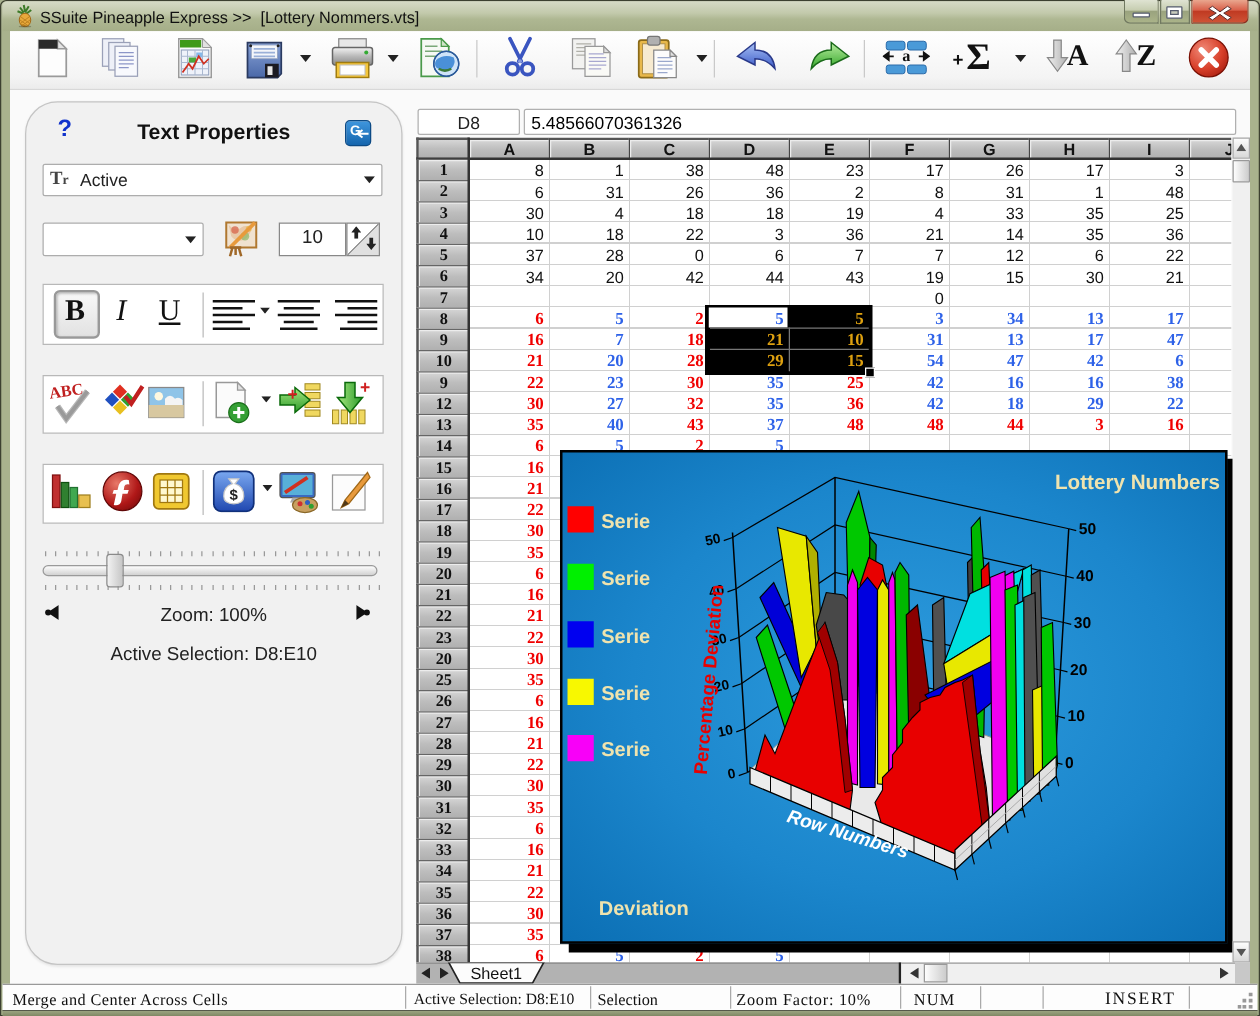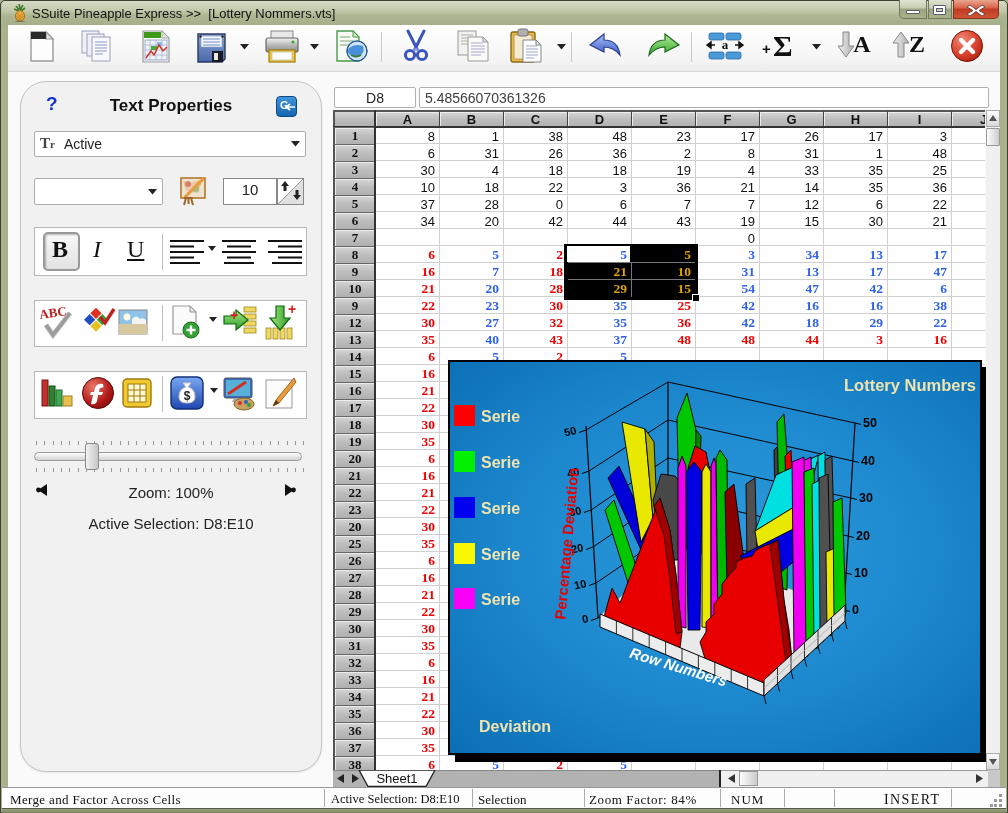--- a/index.html
+++ b/index.html
@@ -493,21 +493,21 @@
 <svg class="ab" style="left:285px;top:484px" width="11" height="12" viewBox="0 0 11 12">
     <path d="M0 0 L9 6 L0 12 Z" fill="#111"></path>
     <circle cx="8.5" cy="6" r="2.4" fill="#111"></circle>
   </svg>
 <div class="ab" style="left:20px;top:484px;width:302px;text-align:center;font-size:15px;color:#222">Zoom: 100%</div>
 <div class="ab" style="left:20px;top:515px;width:302px;text-align:center;font-size:15px;color:#222">Active Selection: D8:E10</div>
 
 <div class="ab" style="left:334px;top:87px;width:82px;height:21px;background:#fff;border:1px solid #b0b0b0;border-radius:2px"></div>
 <div class="ab" style="left:334px;top:90px;width:82px;text-align:center;font-size:14px;color:#222">D8</div>
 <div class="ab" style="left:419px;top:87px;width:570px;height:21px;background:#fff;border:1px solid #b0b0b0;border-radius:2px"></div>
-<div class="ab" style="left:425px;top:90px;font-size:14px;color:#404040">5.48566070361326</div>
+<div class="ab" style="left:425px;top:90px;font-size:14px;color:#000000">5.48566070361326</div>
 
 <div class="ab" style="left:333px;top:110px;width:652px;height:660px;background:#fff"></div>
 <div class="ab" style="left:376px;top:127px;width:609px;height:643px;
  background-image:repeating-linear-gradient(to right,transparent 0 63px,#d0d0d0 63px 64px),
  repeating-linear-gradient(to bottom,transparent 0 16px,#d0d0d0 16px 17px)"></div>
 
 <div class="ab" style="left:333px;top:110px;width:42px;height:17px;background:linear-gradient(180deg,#d6d6d6 0,#bdbdbd 50%,#b0b0b0 100%);border:1px solid #888;border-top:2px solid #555;border-left:2px solid #555"></div>
 <div class="ab" style="left:333px;top:110px;width:652px;height:17px;overflow:hidden">
 <div class="ab" style="left:42px;top:0;width:64px;height:17px;background:linear-gradient(180deg,#d6d6d6 0,#bdbdbd 50%,#b0b0b0 100%);border-top:2px solid #555;border-left:1px solid #444;box-shadow:inset 1px 1px 0 #ececec;text-align:center;font-size:13px;font-weight:bold;color:#111;line-height:16px">A</div>
 <div class="ab" style="left:106px;top:0;width:64px;height:17px;background:linear-gradient(180deg,#d6d6d6 0,#bdbdbd 50%,#b0b0b0 100%);border-top:2px solid #555;border-left:1px solid #444;box-shadow:inset 1px 1px 0 #ececec;text-align:center;font-size:13px;font-weight:bold;color:#111;line-height:16px">B</div>
@@ -863,24 +863,24 @@
     <path d="M7 0 L0 4.5 L7 9 Z" fill="#333"></path>
   </svg>
 <div class="ab" style="left:739px;top:771px;width:19px;height:15px;background:linear-gradient(90deg,#fdfdfd,#ccc);border:1px solid #999"></div>
 <svg class="ab" style="left:976px;top:774px" width="7" height="9" viewBox="0 0 7 9">
     <path d="M0 0 L7 4.5 L0 9 Z" fill="#333"></path>
   </svg>
 <div class="ab" style="left:988px;top:770px;width:12px;height:17px;background:#c8c8c8"></div>
 
 <div class="ab" style="left:2px;top:787px;width:1004px;height:21px;background:#fdfdfd;border-top:1px solid #999"></div>
 
-<div class="ab ser" style="left:10px;top:792px;font-size:13px;letter-spacing:0.35px;color:#111">Merge and Factor Across Cells</div>
+<div class="ab ser" style="left:10px;top:792px;font-size:13px;letter-spacing:0.35px;color:#111">Merge and Center Across Cells</div>
 <div class="ab ser" style="left:331px;top:792px;font-size:12.5px;letter-spacing:0px;color:#111">Active Selection: D8:E10</div>
 <div class="ab ser" style="left:478px;top:792px;font-size:13px;letter-spacing:0px;color:#111">Selection</div>
-<div class="ab ser" style="left:589px;top:792px;font-size:13px;letter-spacing:0.6px;color:#111">Zoom Factor: 84%</div>
+<div class="ab ser" style="left:589px;top:792px;font-size:13px;letter-spacing:0.6px;color:#111">Zoom Factor: 10%</div>
 <div class="ab ser" style="left:731px;top:792px;font-size:13px;letter-spacing:1px;color:#111">NUM</div>
 <div class="ab ser" style="left:884px;top:792px;font-size:14px;letter-spacing:1.4px;color:#111">INSERT</div>
 <div class="ab" style="left:324px;top:789px;width:1px;height:18px;background:#aaa"></div>
 <div class="ab" style="left:472px;top:789px;width:1px;height:18px;background:#aaa"></div>
 <div class="ab" style="left:584px;top:789px;width:1px;height:18px;background:#aaa"></div>
 <div class="ab" style="left:720px;top:789px;width:1px;height:18px;background:#aaa"></div>
 <div class="ab" style="left:784px;top:789px;width:1px;height:18px;background:#aaa"></div>
 <div class="ab" style="left:834px;top:789px;width:1px;height:18px;background:#aaa"></div>
 <div class="ab" style="left:951px;top:789px;width:1px;height:18px;background:#aaa"></div>
 <svg class="ab" style="left:990px;top:794px" width="13" height="13" viewBox="0 0 13 13">

